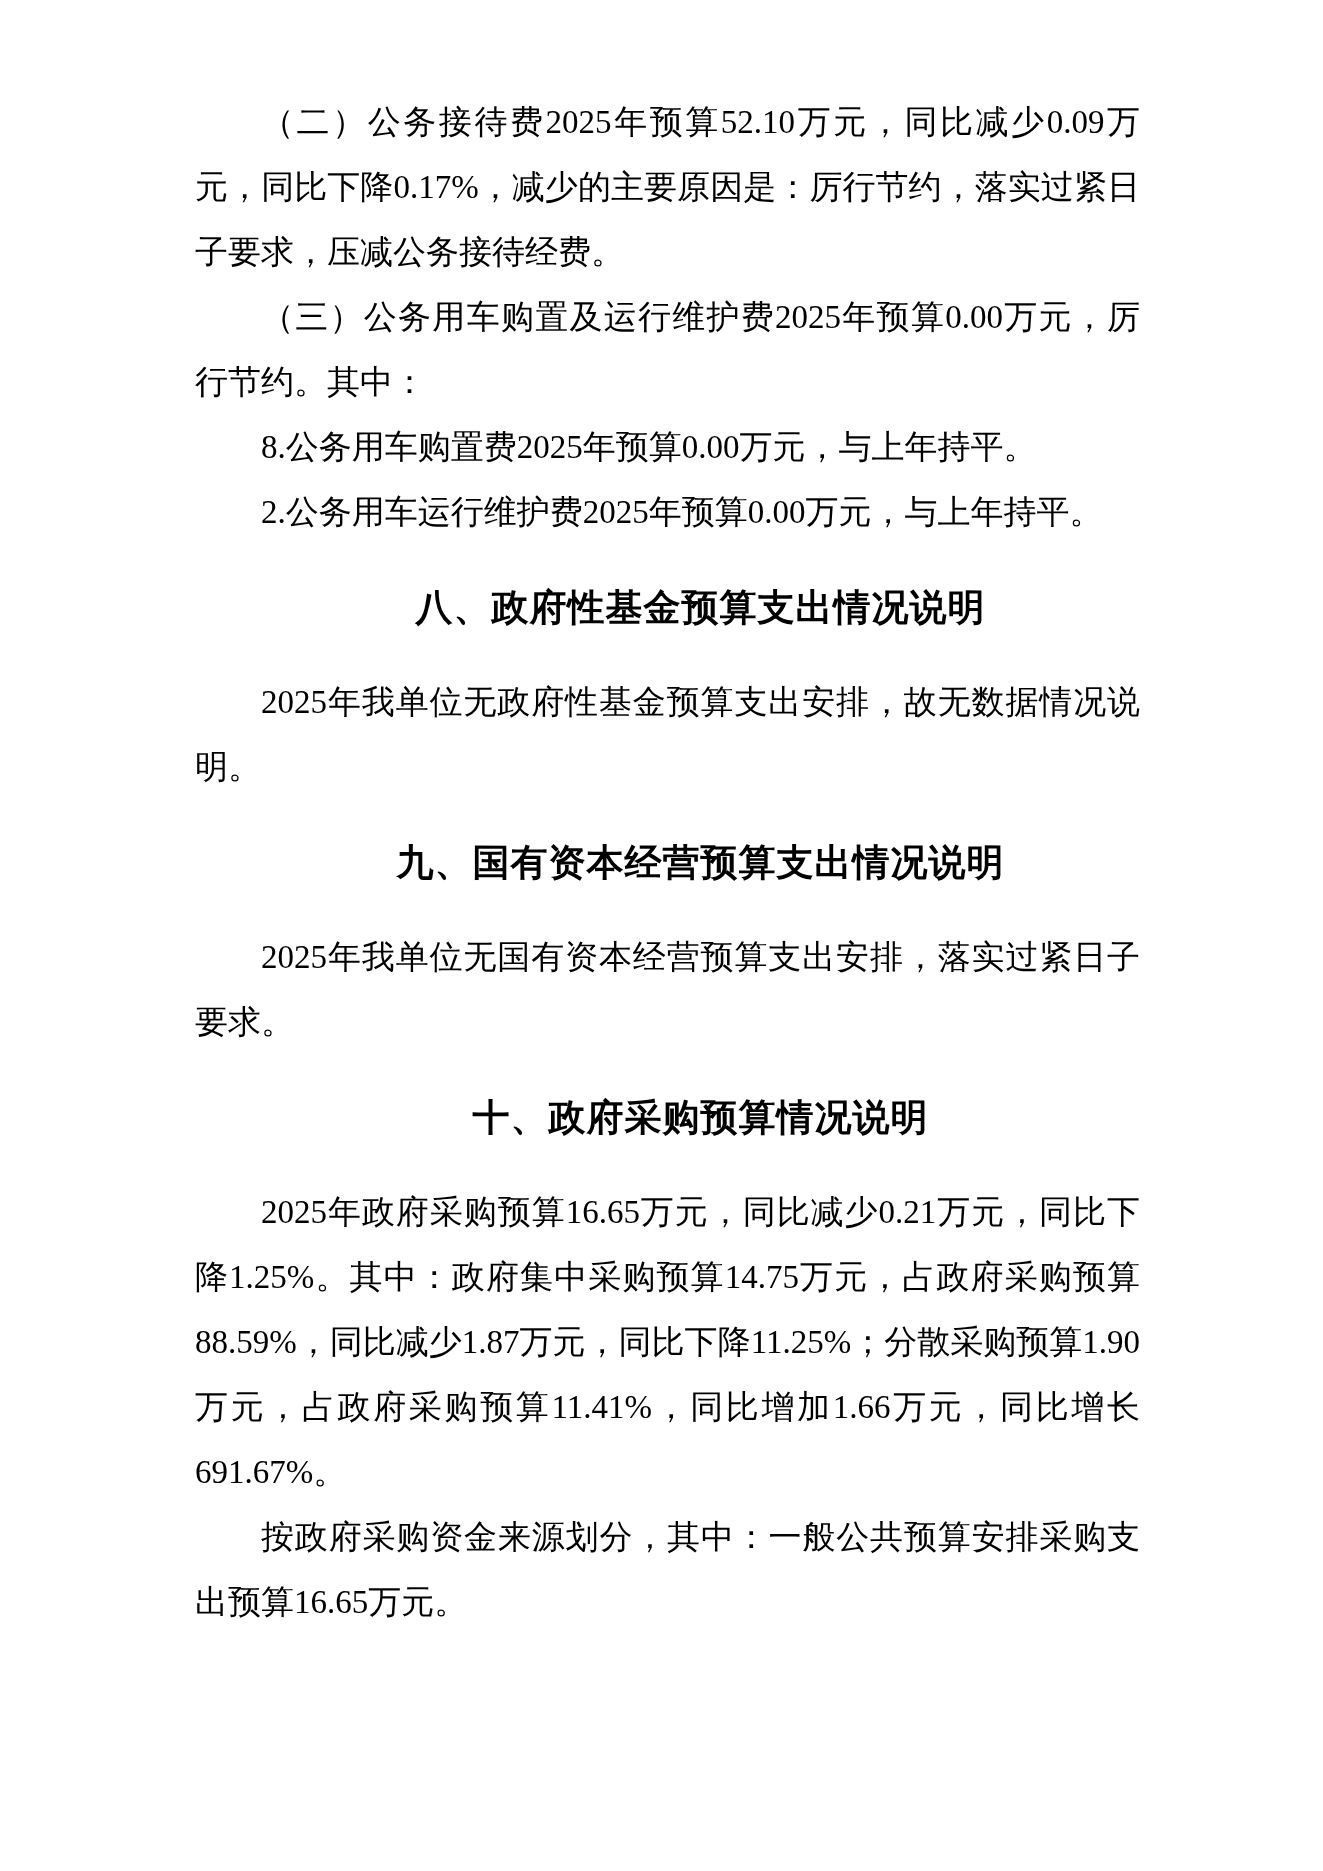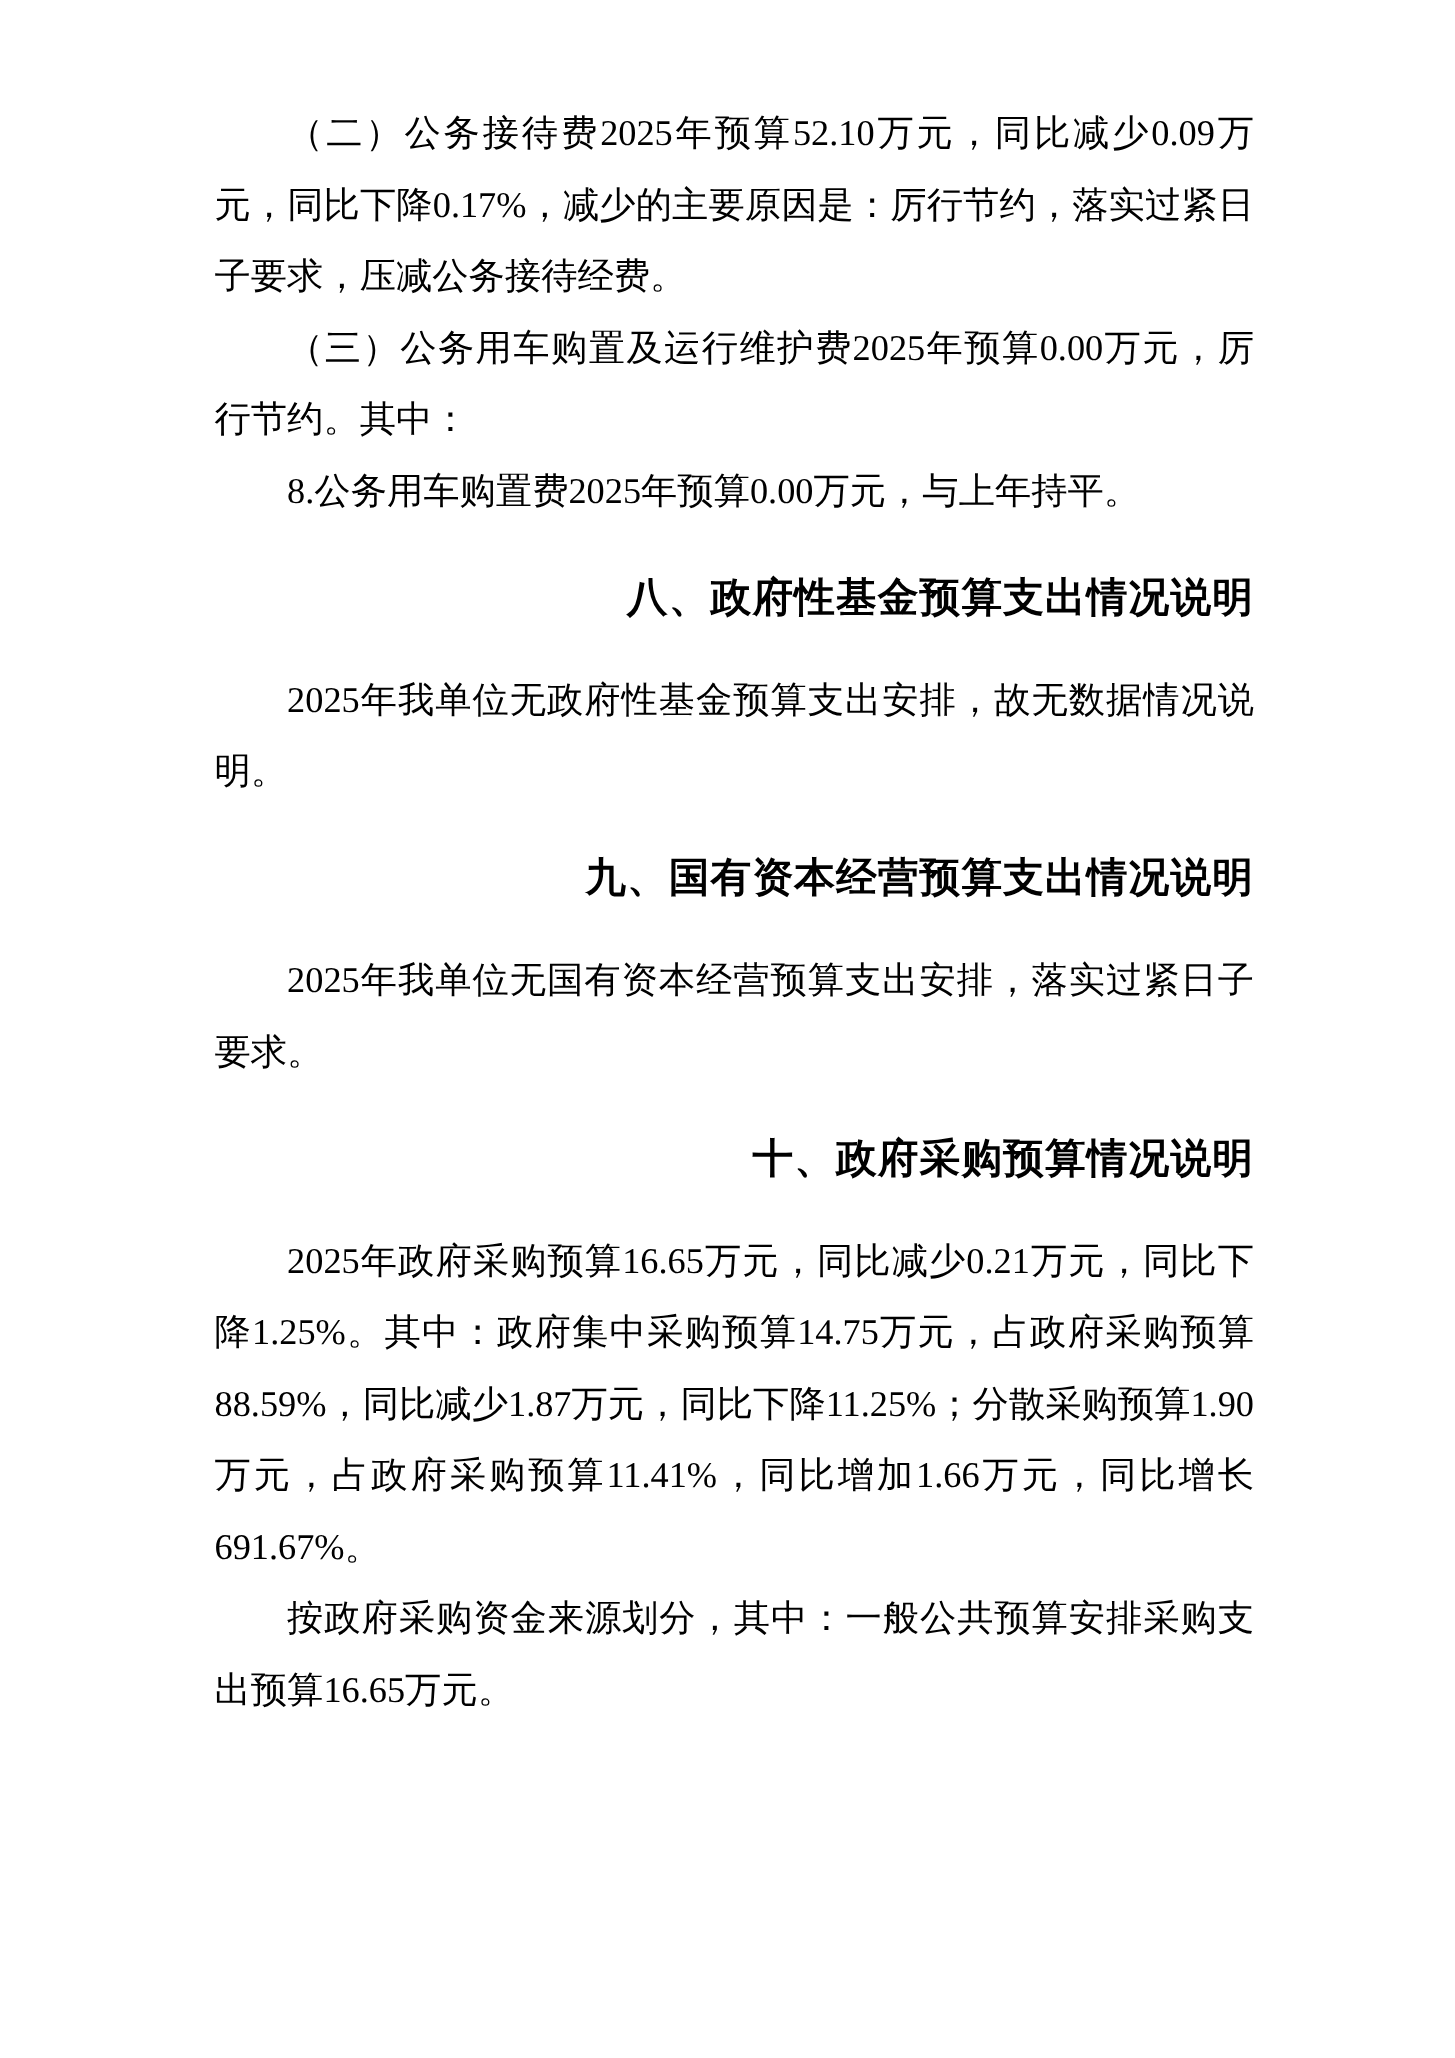--- a/index.html
+++ b/index.html
@@ -31,21 +31,21 @@
     text-indent: 66px;
     font-family: "Liberation Serif", serif;
     color: #000000;
   }
   .heading {
     margin: 30px 0;
     font-size: 37px;
     line-height: 65px;
     font-weight: bold;
     text-indent: 66px;
-    text-align: right;
+    text-align: center;
     font-family: "Liberation Sans", sans-serif;
     color: #000000;
     letter-spacing: 1px;
   }
   .footer {
     position: absolute;
     left: 0;
     right: 0;
     top: 1803px;
     text-align: center;
@@ -56,20 +56,21 @@
   }
 </style>
 </head>
 <body>
 
 <div class="page">
   <div class="content">
     <p class="para">（二）公务接待费2025年预算52.10万元，同比减少0.09万元，同比下降0.17%，减少的主要原因是：厉行节约，落实过紧日子要求，压减公务接待经费。</p>
     <p class="para">（三）公务用车购置及运行维护费2025年预算0.00万元，厉行节约。其中：</p>
     <p class="para">8.公务用车购置费2025年预算0.00万元，与上年持平。</p>
+    <p class="para">2.公务用车运行维护费2025年预算0.00万元，与上年持平。</p>
 
     <h2 class="heading">八、政府性基金预算支出情况说明</h2>
     <p class="para">2025年我单位无政府性基金预算支出安排，故无数据情况说明。</p>
 
     <h2 class="heading">九、国有资本经营预算支出情况说明</h2>
     <p class="para">2025年我单位无国有资本经营预算支出安排，落实过紧日子要求。</p>
 
     <h2 class="heading">十、政府采购预算情况说明</h2>
     <p class="para">2025年政府采购预算16.65万元，同比减少0.21万元，同比下降1.25%。其中：政府集中采购预算14.75万元，占政府采购预算88.59%，同比减少1.87万元，同比下降11.25%；分散采购预算1.90万元，占政府采购预算11.41%，同比增加1.66万元，同比增长691.67%。</p>
     <p class="para">按政府采购资金来源划分，其中：一般公共预算安排采购支出预算16.65万元。</p>

